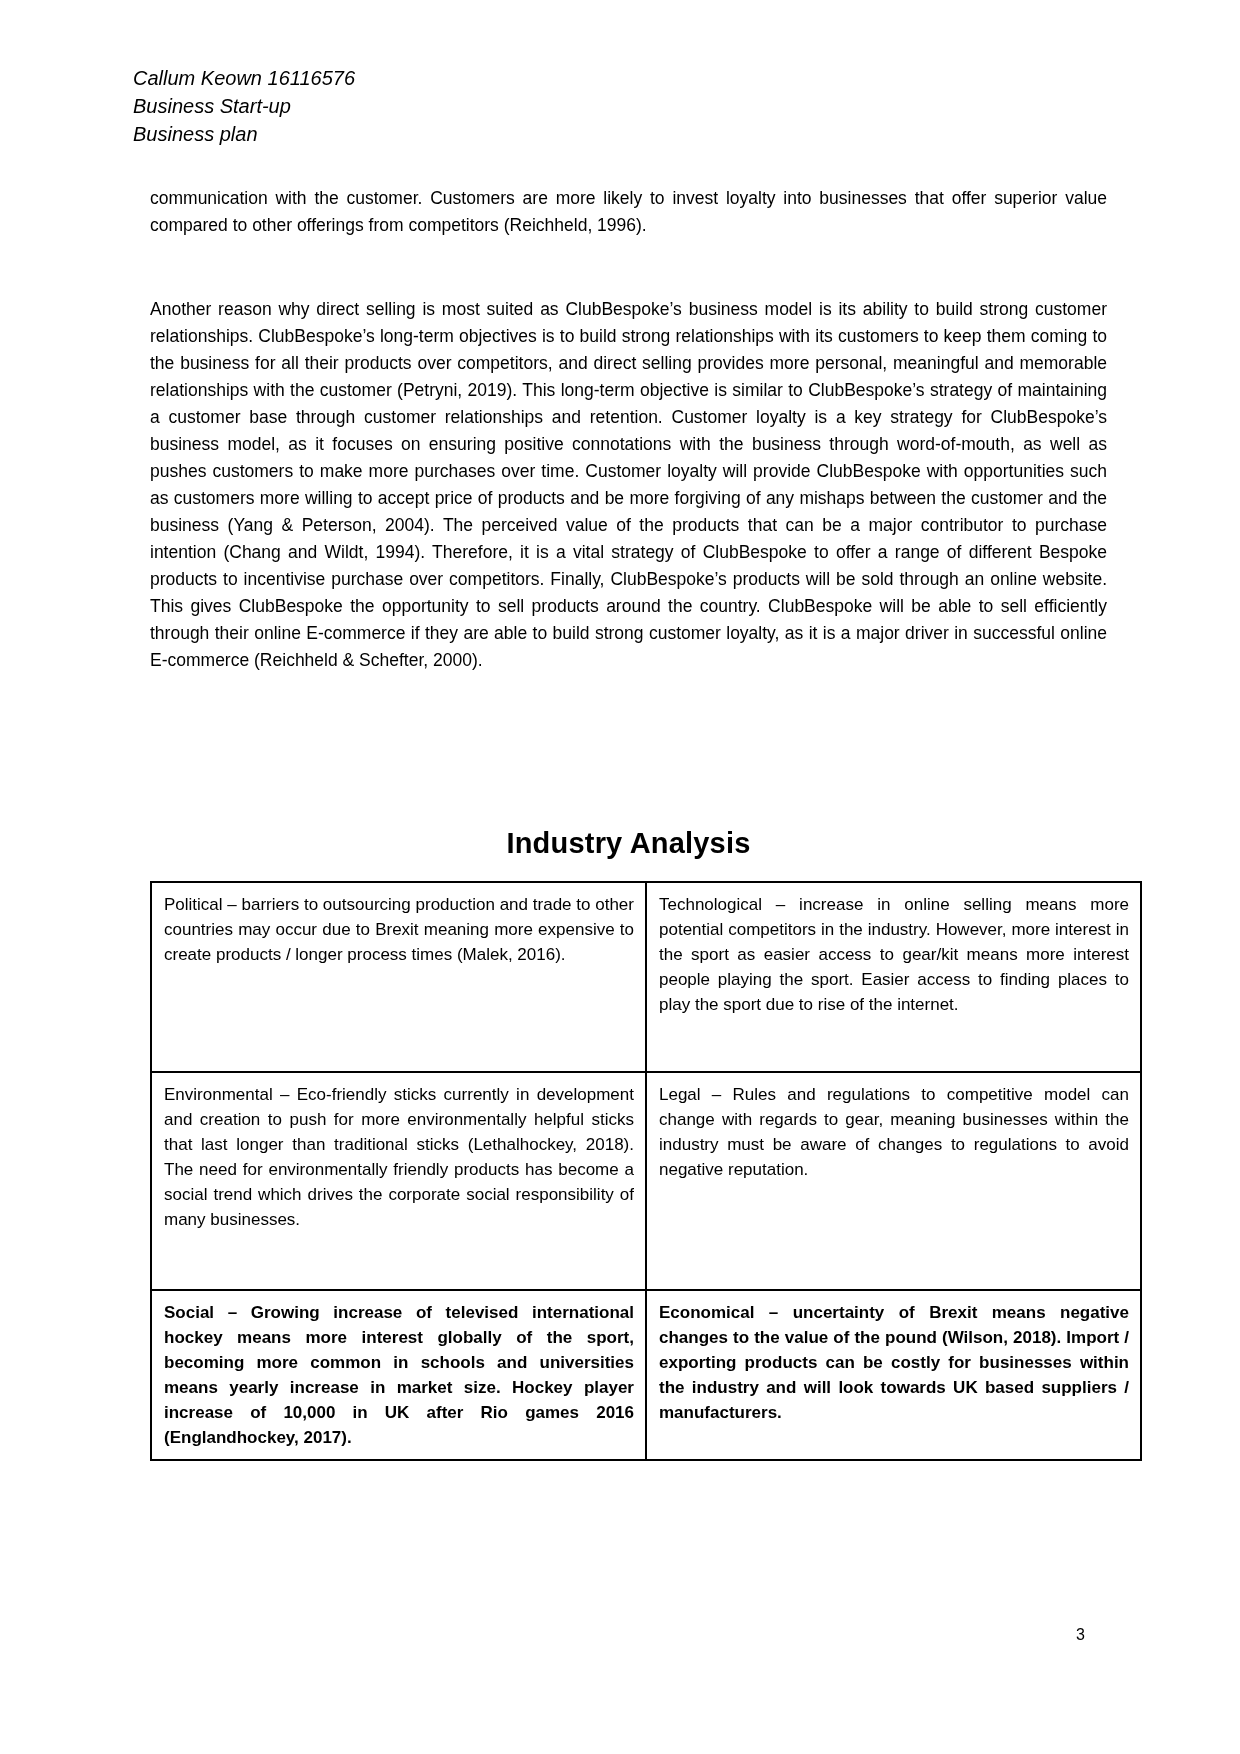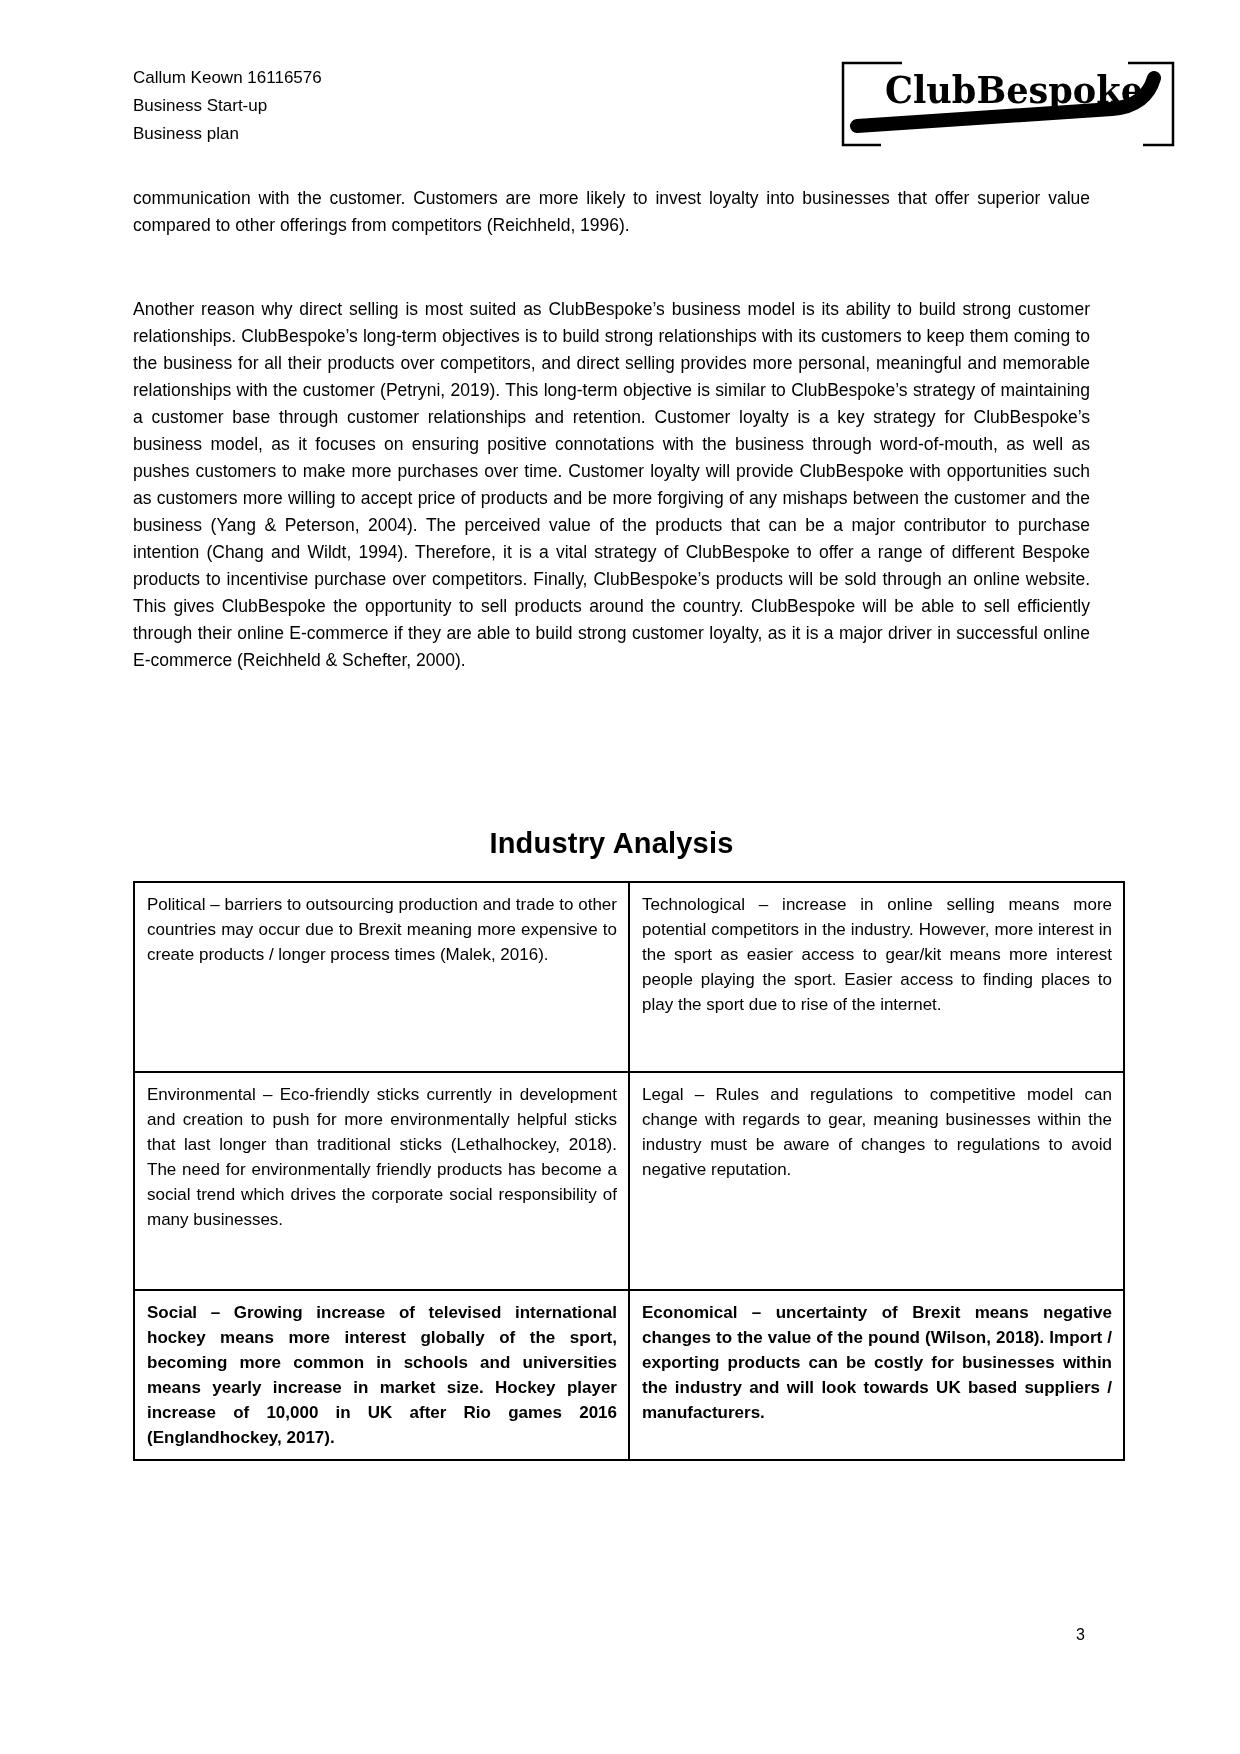--- a/index.html
+++ b/index.html
@@ -9,34 +9,35 @@
     height:1754px;
     background:#ffffff;
     color:#000000;
     font-family:"Liberation Sans", sans-serif;
     overflow:hidden;
   }
   .header-info {
     position:absolute;
     left:133px;
     top:64px;
-    font-size:17px;
+    font-size:20px;
     line-height:28px;
+    font-style:italic;
   }
   .logo-box {
     position:absolute;
     left:840px;
     top:60px;
     width:336px;
     height:88px;
   }
   .logo-box svg { display:block; }
   .content {
     position:absolute;
-    left:133px;
+    left:150px;
     top:185px;
     width:957px;
   }
   .para {
     margin:0;
     font-size:17.5px;
     line-height:27px;
     text-align:justify;
   }
   .para.second { margin-top:57px; }
@@ -79,33 +80,20 @@
 <body>
 
 <div class="page">
 
   <div class="header-info">
     <div>Callum Keown 16116576</div>
     <div>Business Start-up</div>
     <div>Business plan</div>
   </div>
 
-  <div class="logo-box">
-    <svg width="336" height="88" viewBox="0 0 336 88" xmlns="http://www.w3.org/2000/svg">
-
-      <g stroke="#000" stroke-width="2.5" fill="none">
-        <path d="M62 3 H3 V85 H41"></path>
-        <path d="M288 3 H333 V85 H303"></path>
-      </g>
-
-      <path d="M17 66 L272 49 Q306 46 314 18" fill="none" stroke="#000" stroke-width="14" stroke-linecap="round" stroke-linejoin="round"></path>
-
-      <text x="45" y="43" font-family="DejaVu Serif, serif" font-weight="bold" font-size="38" fill="#000" textLength="258" lengthAdjust="spacingAndGlyphs">ClubBespoke</text>
-    </svg>
-  </div>
 
   <div class="content">
     <p class="para">communication with the customer. Customers are more likely to invest loyalty into businesses that offer superior value compared to other offerings from competitors (Reichheld, 1996).</p>
     <p class="para second">Another reason why direct selling is most suited as ClubBespoke’s business model is its ability to build strong customer relationships. ClubBespoke’s long-term objectives is to build strong relationships with its customers to keep them coming to the business for all their products over competitors, and direct selling provides more personal, meaningful and memorable relationships with the customer (Petryni, 2019). This long-term objective is similar to ClubBespoke’s strategy of maintaining a customer base through customer relationships and retention. Customer loyalty is a key strategy for ClubBespoke’s business model, as it focuses on ensuring positive connotations with the business through word-of-mouth, as well as pushes customers to make more purchases over time. Customer loyalty will provide ClubBespoke with opportunities such as customers more willing to accept price of products and be more forgiving of any mishaps between the customer and the business (Yang &amp; Peterson, 2004). The perceived value of the products that can be a major contributor to purchase intention (Chang and Wildt, 1994). Therefore, it is a vital strategy of ClubBespoke to offer a range of different Bespoke products to incentivise purchase over competitors. Finally, ClubBespoke’s products will be sold through an online website. This gives ClubBespoke the opportunity to sell products around the country. ClubBespoke will be able to sell efficiently through their online E-commerce if they are able to build strong customer loyalty, as it is a major driver in successful online E-commerce (Reichheld &amp; Schefter, 2000).</p>
 
     <h1 class="section-heading">Industry Analysis</h1>
 
 
     <table class="pestle">
       <tbody>

